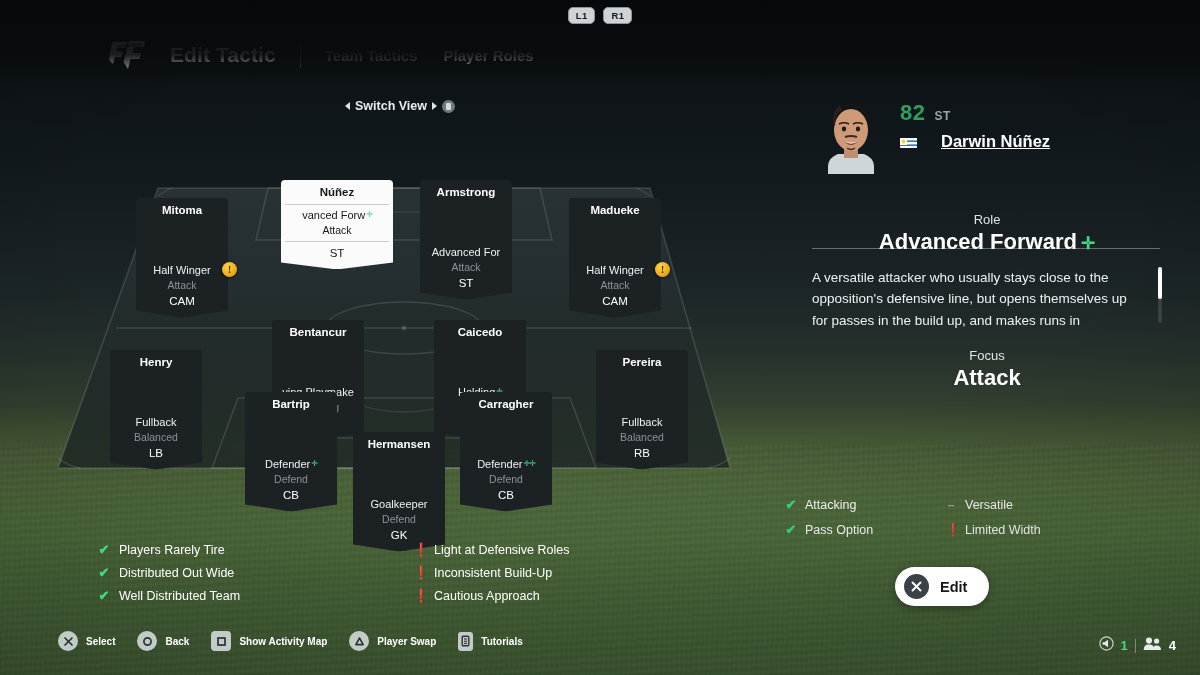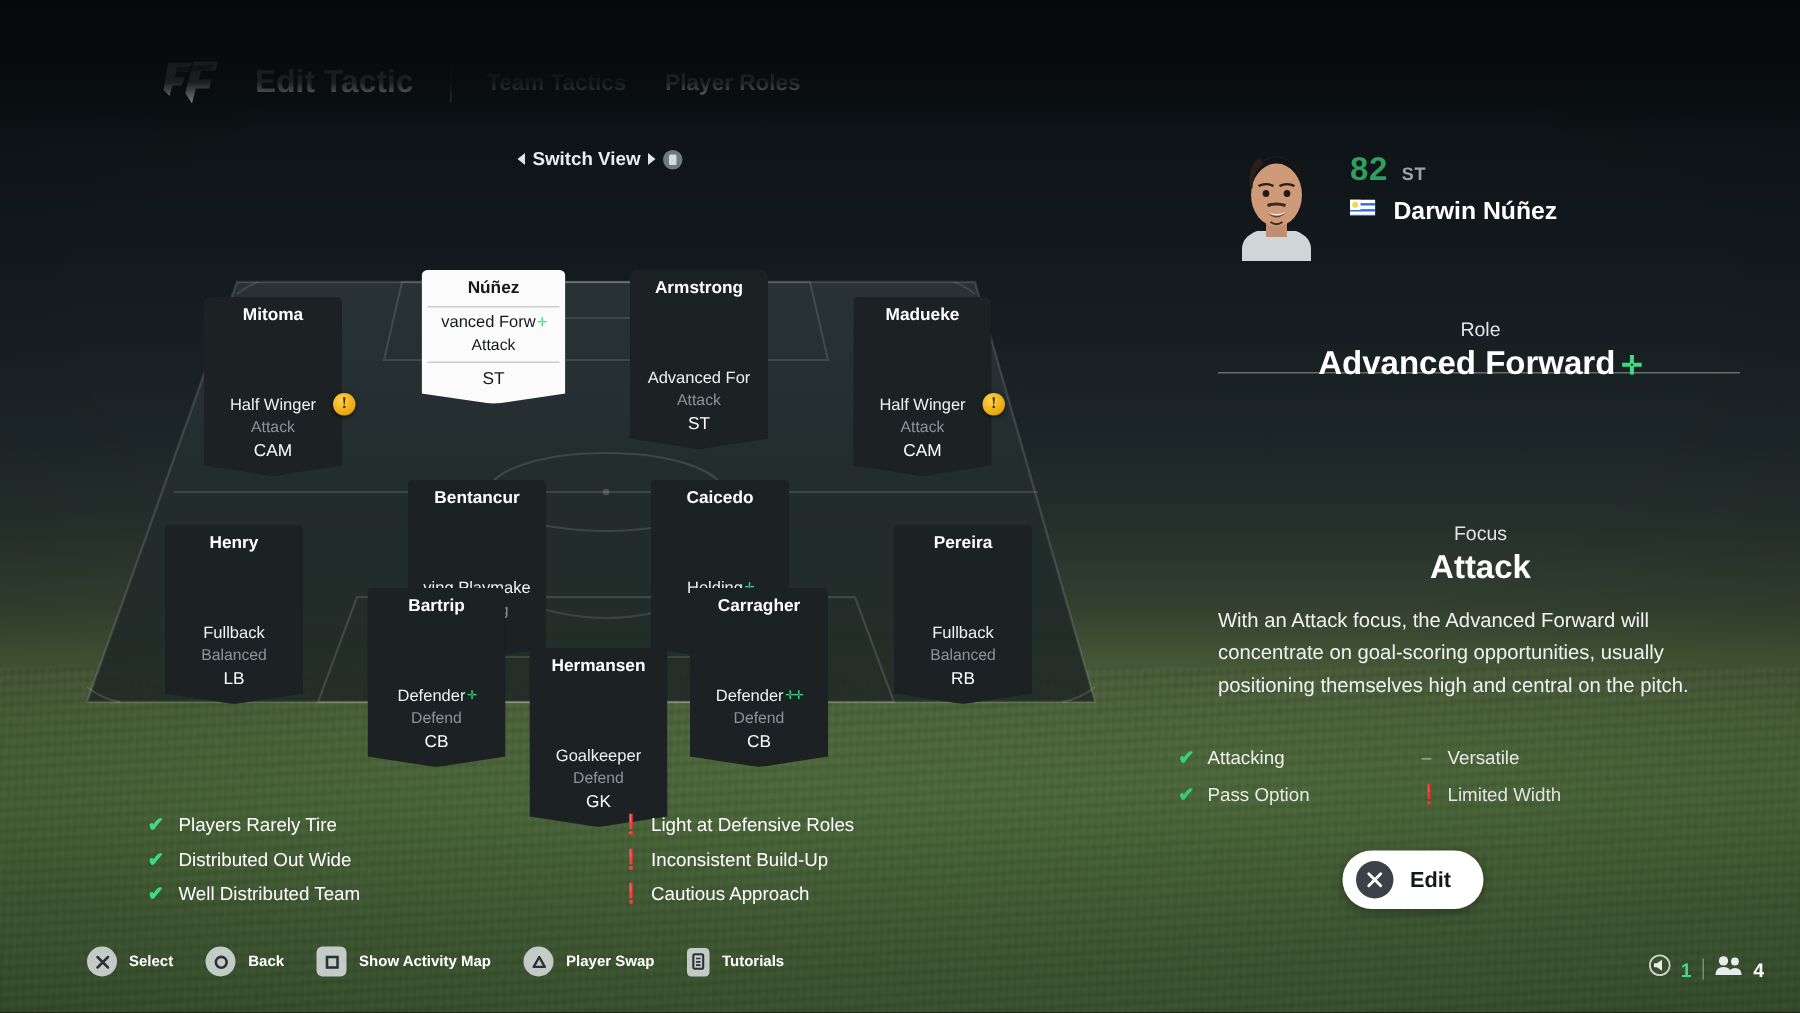--- a/index.html
+++ b/index.html
@@ -107,21 +107,21 @@
     box-shadow:0 3px 10px rgba(0,0,0,.55);
     clip-path:polygon(0 0,100% 0,100% calc(100% - 7px),50% 100%,0 calc(100% - 7px));
   }
   .card .pname{ font-size:11.5px; font-weight:bold; color:#fff; line-height:1.35; white-space:nowrap; overflow:hidden;}
   .card .prole{ font-size:11px; color:#eef2f3; line-height:1.45; white-space:nowrap; overflow:hidden; text-overflow:clip; display:flex; align-items:center; justify-content:center; gap:1px;margin-top:44px;}
   .card .pfocus{ font-size:10.5px; color:#8d9398; line-height:1.4; }
   .card .ppos{ font-size:11.5px; color:#fff; line-height:1.5; font-weight:500;}
   .chev{ color:#3ddc84; font-size:8px; line-height:1; letter-spacing:-1px;}
   .card.selected{
     background:#fbfbfb;
-    width:96px;
+    width:112px;
     box-shadow:0 4px 14px rgba(0,0,0,.6);
   }
   .card.selected .pname{ color:#14181a; }
   .card.selected .prole{ color:#14181a; border-top:1px solid #c9cdd0; border-bottom:0; padding-top:3px; margin-top:3px;}
   .card.selected .pfocus{ color:#14181a; }
   .card.selected .ppos{ color:#14181a; border-top:1px solid #c9cdd0; padding-top:3px; margin-top:3px;}
   .warn-badge{
     position:absolute; width:15px; height:15px; border-radius:50%;
     background:radial-gradient(circle at 38% 32%, #ffd24a, #e8a60c 70%, #b87f06);
     color:#4a3100; font-size:11px; font-weight:bold; line-height:15px; text-align:center;
@@ -148,21 +148,21 @@
   }
   .avatar{
     position:absolute; left:0; bottom:0; width:62px; height:78px; overflow:hidden;
   }
   .hr-line{
     position:absolute; left:-8px; top:156px; width:348px; height:1px; background:rgba(255,255,255,.35);
   }
   .rating-row{ position:absolute; left:80px; top:8px; display:flex; align-items:baseline; gap:9px; }
   .rating{ font-size:22px; font-weight:bold; color:#2f9f5e; letter-spacing:.5px;}
   .pos-label{ font-size:12px; color:#9aa3a8; font-weight:bold; letter-spacing:.5px;}
-  .name-row{ position:absolute; left:80px; top:40px; display:flex; align-items:flex-start; gap:12px;}
+  .name-row{ position:absolute; left:80px; top:40px; display:flex; align-items:center; gap:24px;text-decoration:underline;}
   .flag{ width:17px; height:12px; border-radius:1px; overflow:hidden; display:block; }
   .pfullname{ font-size:16.5px; font-weight:bold; color:#fff; white-space:nowrap;}
 
   .sec-label{ text-align:center; font-size:13px; color:#dfe4e6; font-weight:500;}
   .sec-value{ text-align:center; font-size:22px; font-weight:bold; color:#fff; margin-top:2px;}
   .sec-value .chevbig{ color:#3ddc84; font-size:17px; margin-left:4px;}
   .desc{
     font-size:13.5px; line-height:1.58; color:#eef2f3; text-align:left; font-weight:400;
   }
   .scroll-track{
@@ -343,20 +343,24 @@
         <div class="pname">Hermansen</div>
         <div class="prole">
           <span>Goalkeeper</span>
         </div>
         <div class="pfocus">Defend</div>
         <div class="ppos">GK</div>
       </div>
     </div>
 
   <div class="topbar"></div>
+  <div class="shoulder-row">
+    <span class="shoulder-btn">L1</span>
+    <span class="shoulder-btn">R1</span>
+  </div>
   <div class="topbar-inner">
     <span class="logo">
       <svg width="40" height="34" viewBox="0 0 40 34">
         <path d="M4 4 L20 4 L17 10 L9.5 10 L8.5 13.5 L15.5 13.5 L13 19 L7 19 L5 26 L1 22 Z" fill="#ffffff"></path>
         <path d="M21 3 L37 3 L36 9 L26 9 L24.5 15 L33 15 L31.5 21 L22.5 21 L20 31 L15.5 24 Z" fill="#ffffff"></path>
         <path d="M9 7 L34 5 L33 8 L10 10 Z" fill="#111a1f" opacity="0.55"></path>
       </svg>
     </span>
     <span class="title-main">Edit Tactic</span>
     <span class="vdiv"></span>
@@ -443,26 +447,30 @@
         <span class="pfullname">Darwin Núñez</span>
       </div>
       <div class="hr-line"></div>
     </div>
 
     <div style="position:absolute; left:32px; top:192px; width:350px;margin-top:20px;">
       <div class="sec-label">Role</div>
       <div class="sec-value">
         <span>Advanced Forward</span><span class="chevbig">✛</span>
       </div>
+      <div style="position:relative; margin-top:12px; padding-right:22px;">
+        <div class="desc">A versatile attacker who usually stays close to the opposition's defensive line, but opens themselves up for passes in the build up, and makes runs in</div>
+        <div class="scroll-track"></div>
+        <div class="scroll-thumb"></div>
+      </div>
     </div>
 
     <div style="position:absolute; left:32px; top:348px; width:350px;">
       <div class="sec-label">Focus</div>
       <div class="sec-value">Attack</div>
-      <div class="desc" style="margin-top:12px;">With an Attack focus, the Advanced Forward will concentrate on goal-scoring opportunities, usually positioning themselves high and central on the pitch.</div>
     </div>
 
   </div>
 
   <div class="role-traits">
     <div class="rt-item">
       <span class="ic-check">✔</span>
       <span>Attacking</span>
     </div>
     <div class="rt-item">

